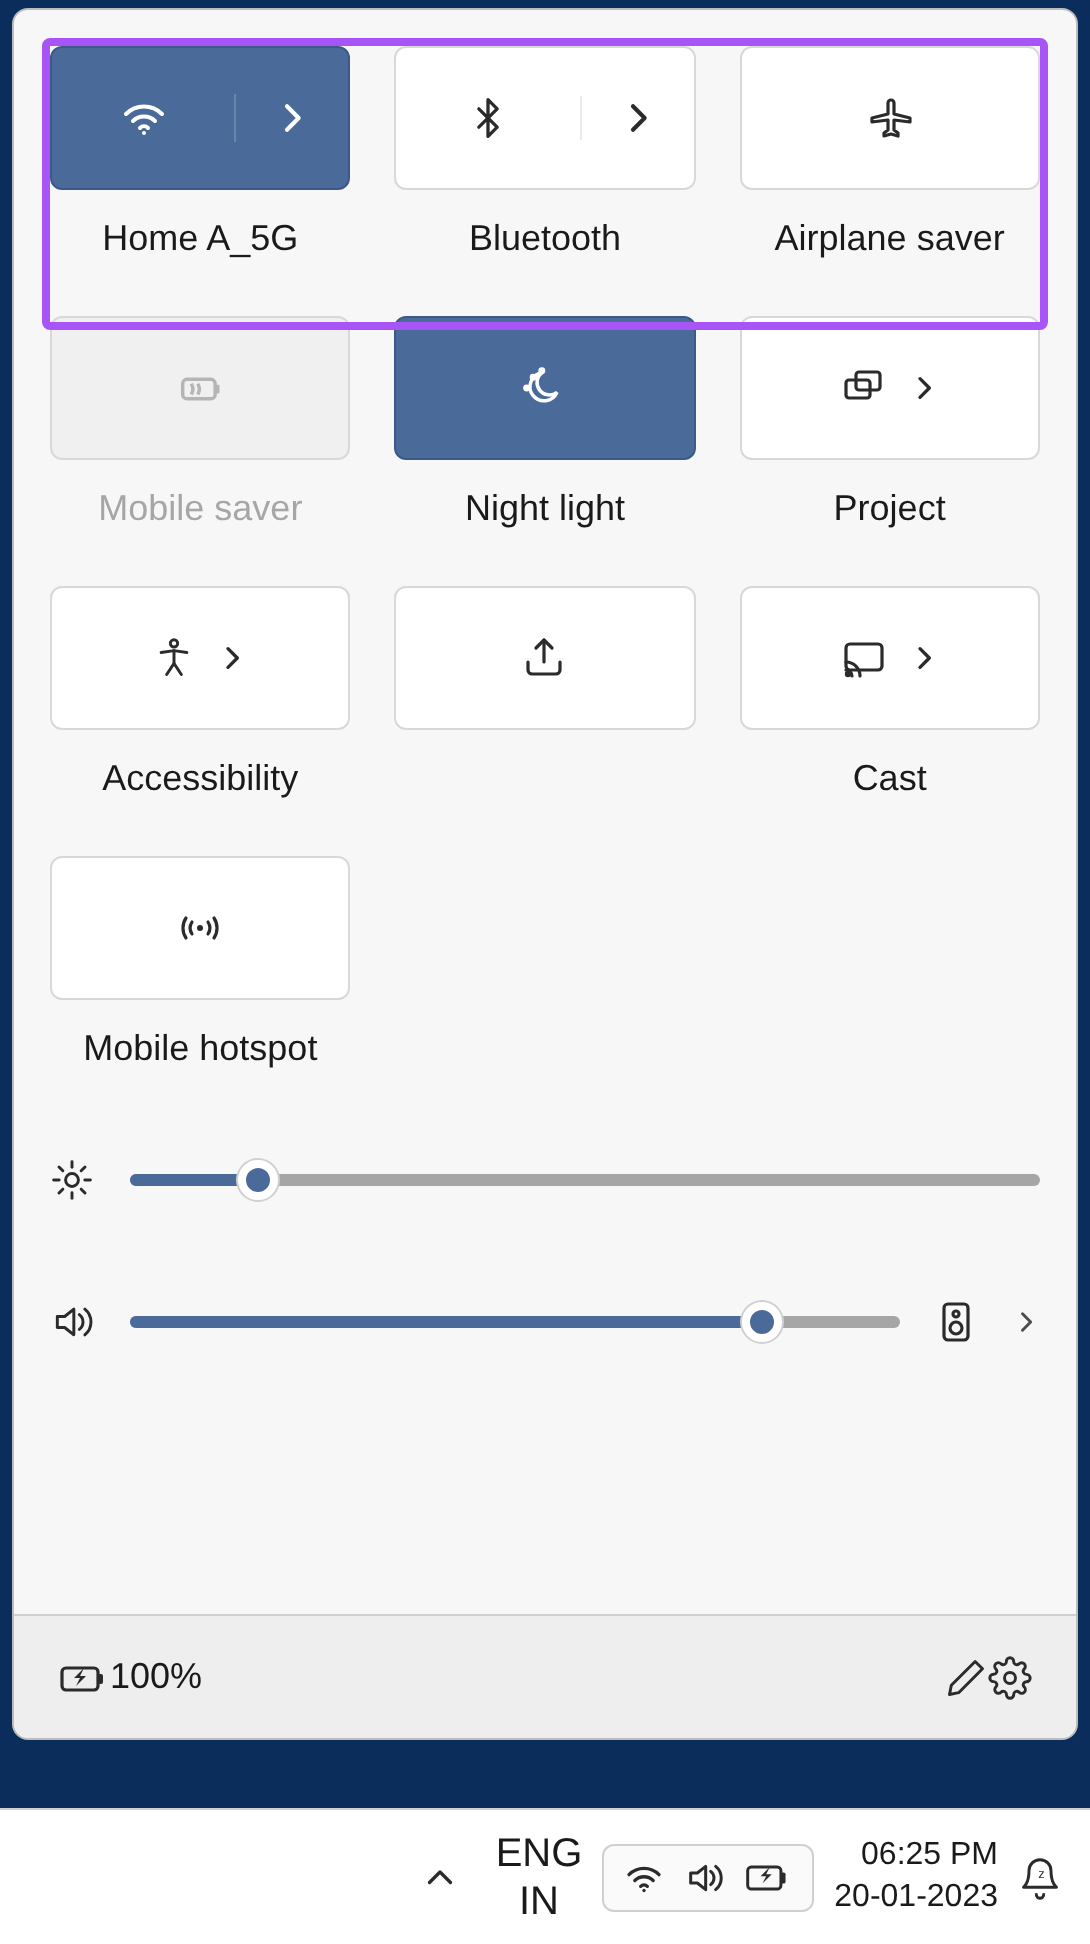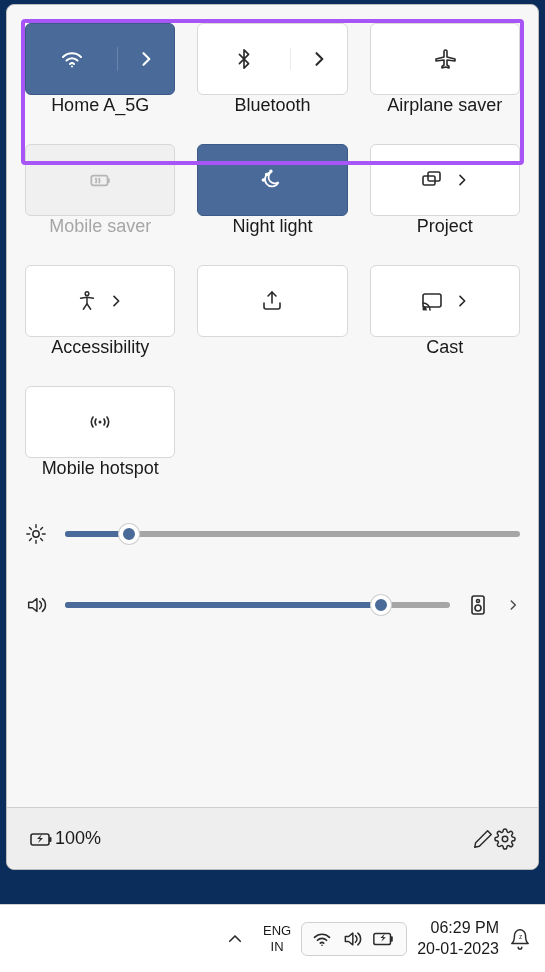--- a/index.html
+++ b/index.html
@@ -96,20 +96,21 @@
     justify-content: center;
   }
 
   .btn-inner {
     display: flex;
     align-items: center;
     gap: 10px;
   }
 
   .label {
+    margin-top: 14px;
     font-size: 18px;
     color: #1a1a1a;
     text-align: right;
   }
   .label.disabled { color: #a6a6a6; }
 
   .icon { display: inline-flex; align-items: center; justify-content: center; }
   svg { display: block; }
 
   .sliders { margin-top: 44px; }
@@ -179,21 +180,21 @@
     border-top: 1px solid #d0d0d0;
     display: flex;
     align-items: center;
     padding: 0 14px 0 0;
     gap: 10px;
     justify-content: flex-end;
   }
   .taskbar .tray-chevron {
     width: 36px; height: 36px; display:flex; align-items:center; justify-content:center;
   }
-  .lang { font-size: 13px; text-align: center; line-height: 1.2; color:#1a1a1a; }
+  .lang { font-size: 20px; text-align: center; line-height: 1.2; color:#1a1a1a; }
   .tray-group {
     display: flex;
     align-items: center;
     gap: 10px;
     padding: 6px 10px;
     border: 1px solid #d0d0d0;
     border-radius: 6px;
     background: #fafafa;
   }
   .datetime { text-align: right; font-size: 16px; line-height: 1.3; color:#1a1a1a; }
@@ -488,21 +489,21 @@
     </span>
     <span class="icon">
       <svg width="24" height="18" viewBox="0 0 26 18" fill="none" stroke="#2b2b2b" stroke-width="1.6">
           <rect x="2" y="3" width="18" height="12" rx="2"></rect>
           <rect x="20" y="6" width="2.5" height="6" rx="1" fill="#2b2b2b" stroke="none"></rect>
           <path d="M8 5l3 0-2 4 5-5-3 0 2-4z" fill="#2b2b2b" stroke="none" transform="translate(1,3)"></path>
         </svg>
     </span>
   </div>
   <div class="datetime">
-    <div>06:29 PM</div>
+    <div>06:25 PM</div>
     <div>20-01-2023</div>
   </div>
   <button class="icon">
     <svg width="22" height="22" viewBox="0 0 24 24" fill="none" stroke="#2b2b2b" stroke-width="1.6" stroke-linecap="round" stroke-linejoin="round">
         <path d="M18 8a6 6 0 0 0-12 0c0 7-3 9-3 9h18s-3-2-3-9"></path>
         <path d="M10 21a2 2 0 0 0 4 0"></path>
         <text x="11" y="12" font-size="7" fill="#2b2b2b" stroke="none" font-family="sans-serif">z</text>
       </svg>
   </button>
 </div>

